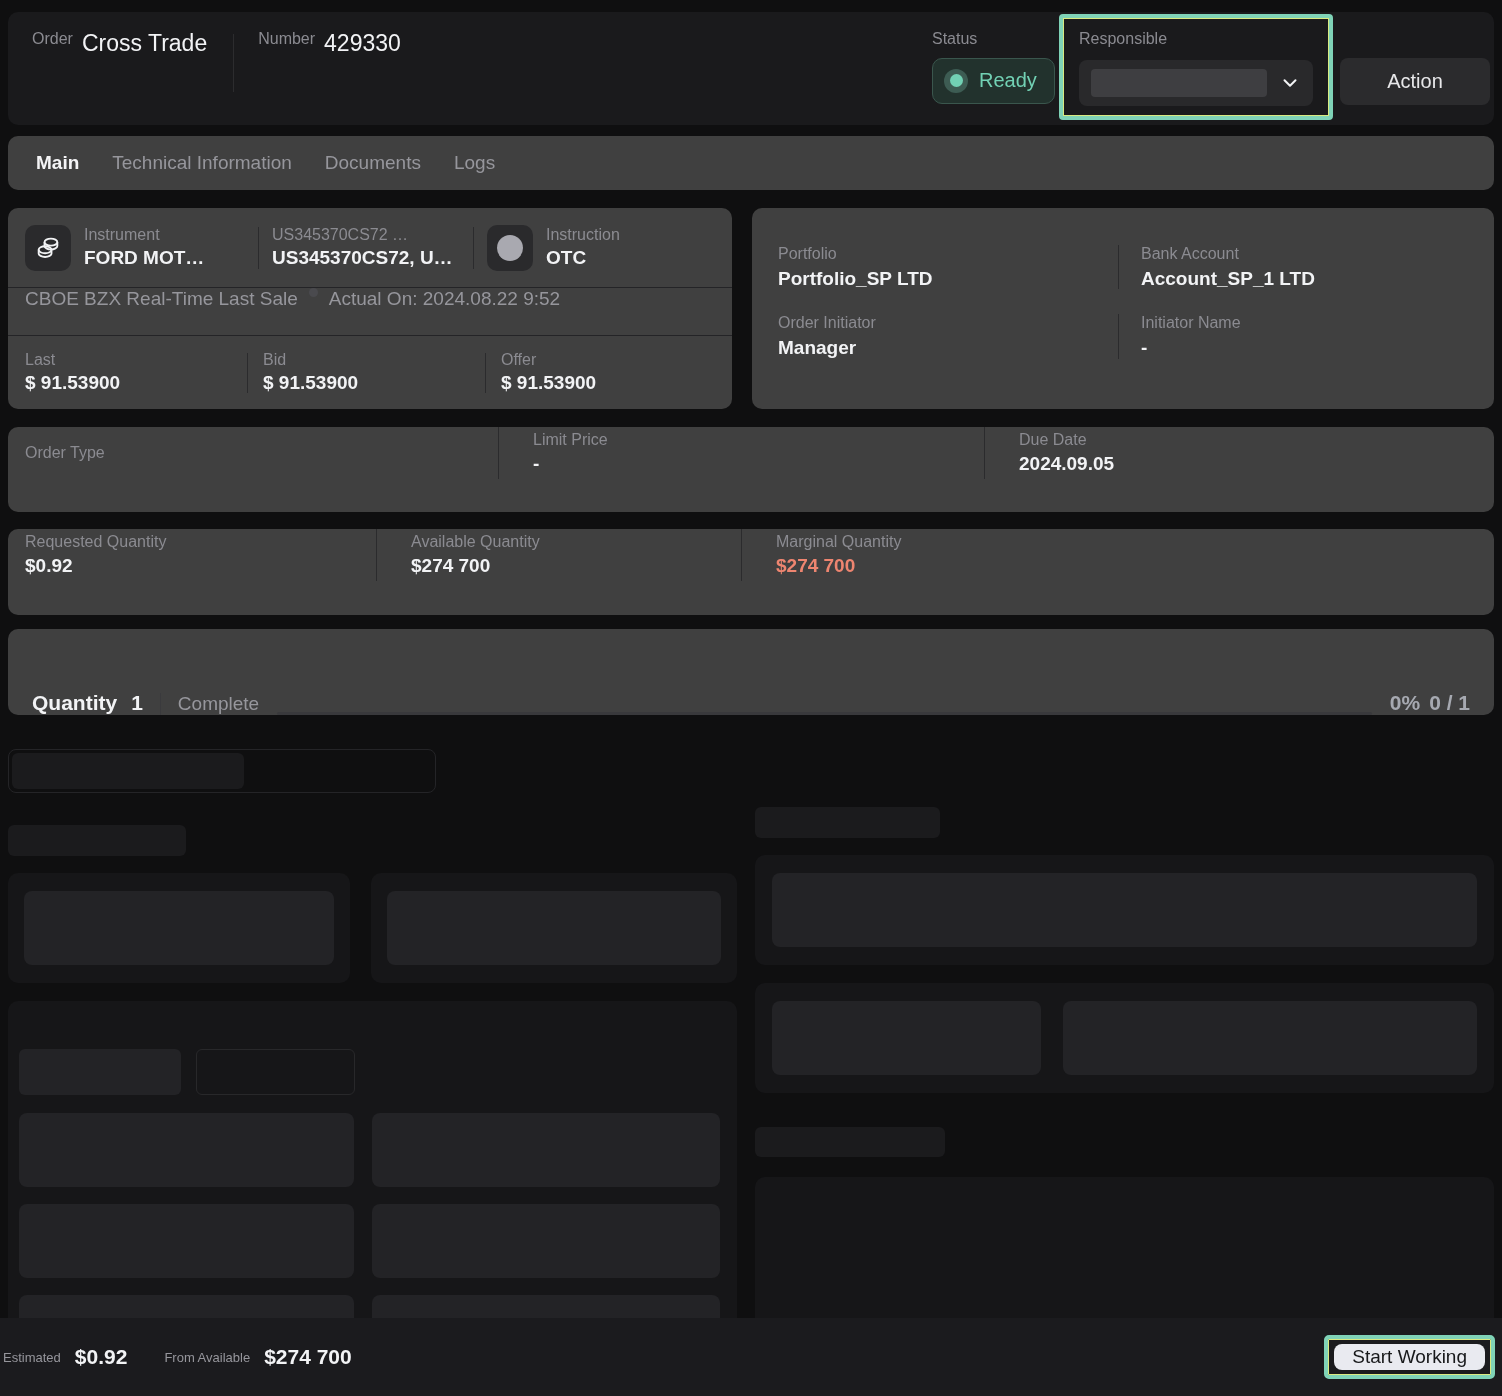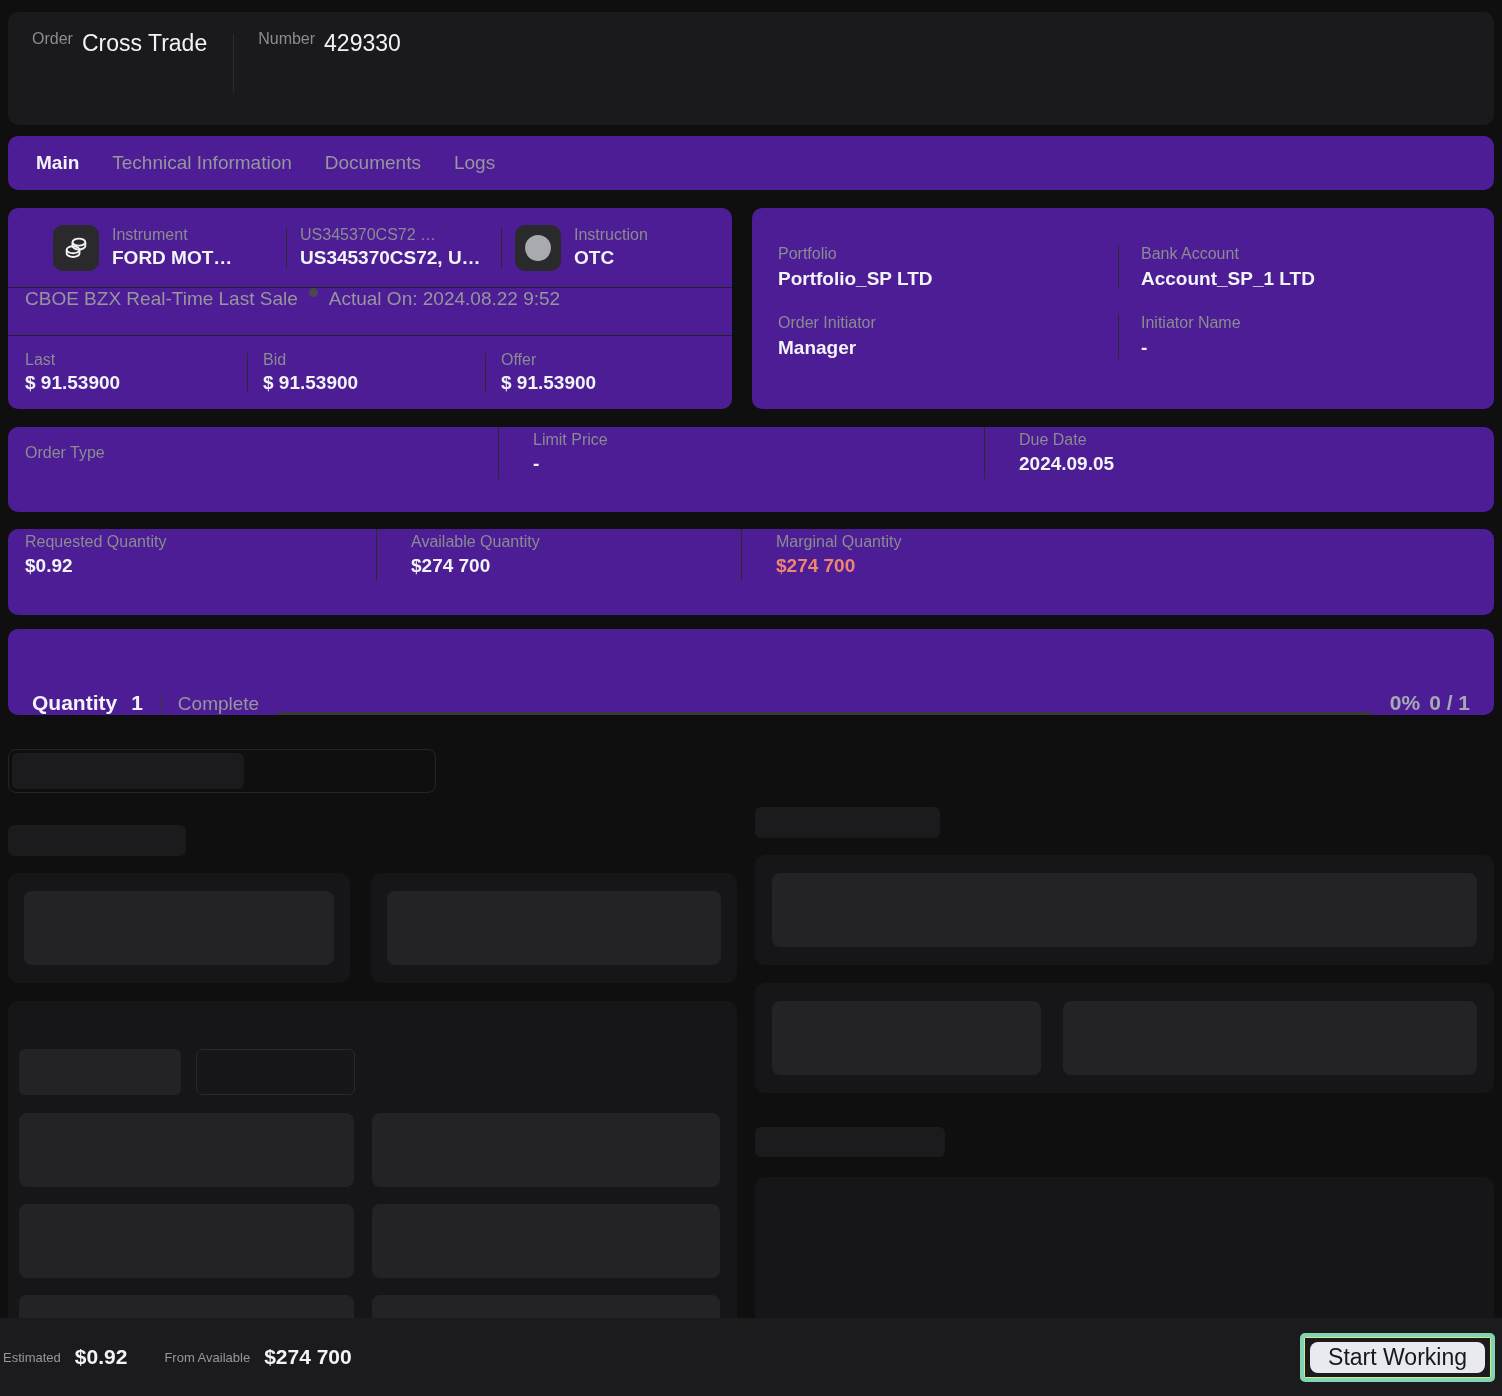--- a/index.html
+++ b/index.html
@@ -4,21 +4,21 @@
 <style>
   * { margin:0; padding:0; box-sizing:border-box; }
   html,body { width:1502px; height:1396px; }
   body {
     position:relative;
     background:#0f0f10;
     color:#f2f3f5;
     font-family:"Liberation Sans", sans-serif;
     overflow:hidden;
   }
-  .panel { background:#4c1d95; border-radius:10px; }
+  .panel { background:#404040; border-radius:10px; }
   .lbl { font-size:16px; color:#8b8b91; line-height:1.1; }
   .val { font-size:19px; font-weight:700; color:#f2f3f5; line-height:1.15; }
   .vline { width:1px; background:#2b2b2d; }
 
   
   .header {
     margin:12px 8px 0; height:113px; background:#1a1a1c; border-radius:10px;
     display:flex; align-items:flex-start; padding:18px 4px 0 24px;
   }
   .hfield { display:flex; flex-direction:row; gap:9px; }
@@ -56,21 +56,21 @@
   .tab.active { color:#f4f4f6; font-weight:700; }
 
   
   .row-cards { margin:18px 8px 0; display:flex; gap:20px; }
   .instr-card { width:724px; }
   .instr-row { height:79px; display:flex; align-items:center; padding-left:17px; }
   .icon-sq { width:46px; height:46px; background:#2a2a2c; border-radius:10px;
     display:flex; align-items:center; justify-content:center; flex:none; }
   .fieldcol { display:flex; flex-direction:column; gap:3px; min-width:0; }
   .cell { display:flex; align-items:center; gap:13px; }
-  .cell-1 { width:233px;margin-left:28px; }
+  .cell-1 { width:233px; }
   .cell-2 { width:214px; padding-left:13px; }
   .cell-3 { padding-left:13px; }
   .instr-row .vline { height:42px; }
   .circle-glyph { width:26px; height:26px; border-radius:50%; background:#a9a9b0; }
   .market-row { height:49px; border-top:1px solid #242427; border-bottom:1px solid #242427;
     display:flex; gap:11px; padding:0 17px; color:#96969c; font-size:19px; }
   .dot-sep { width:9px; height:9px; border-radius:50%; background:#4a4a4e; }
   .quotes-row { height:73px; display:flex; align-items:center; padding-left:17px; }
   .quote-cell { width:222px; display:flex; flex-direction:column; gap:3px; }
   .quotes-row .vline { height:40px; margin-right:15px; }
@@ -129,37 +129,60 @@
   .sk-label.r2 { margin-top:34px; width:190px; height:30px; }
   .sk-panelF { margin-top:20px; height:240px; background:#161618; border-radius:10px; }
 
   
   .footer { position:absolute; left:0; right:0; bottom:0; height:78px; background:#1b1b1e;
     display:flex; align-items:center; padding:0 7px 0 3px; z-index:5; }
   .f-label { font-size:13px; color:#96969c; }
   .f-value { font-size:21px; font-weight:700; margin-left:14px; }
   .f-label.second { margin-left:37px; }
   .annot-start { margin-left:auto; padding:5px 6px; border-radius:5px; }
-  .start-btn { background:#e9eaf0; color:#17181a; font-size:23px; font-family:inherit;
+  .start-btn { background:#e9eaf0; color:#17181a; font-size:19px; font-family:inherit;
     border:none; border-radius:8px; padding:2px 18px; cursor:pointer; }
 </style>
 </head>
 <body>
 
 <div class="header">
   <div class="hfield">
     <div class="lbl">Order</div>
     <div class="big val">Cross Trade</div>
   </div>
   <div class="hdiv"></div>
   <div class="hfield">
     <div class="lbl">Number</div>
     <div class="big val">429330</div>
   </div>
 
+  <div class="header-right">
+    <div class="status-group">
+      <div class="lbl">Status</div>
+      <div class="status-badge">
+        <span class="status-dot-outer">
+          <span class="status-dot-inner"></span>
+        </span>
+        <span class="status-text">Ready</span>
+      </div>
+    </div>
+
+    <div class="annot annot-responsible">
+      <div class="lbl">Responsible</div>
+      <div class="resp-dropdown">
+        <div class="resp-skeleton"></div>
+        <svg width="22" height="22" viewBox="0 0 24 24">
+          <polyline points="6,9 12,15 18,9" fill="none" stroke="#f2f3f5" stroke-width="2.2" stroke-linecap="round" stroke-linejoin="round"></polyline>
+        </svg>
+      </div>
+    </div>
+
+    <button class="action-btn">Action</button>
+  </div>
 </div>
 
 <div class="tabbar panel">
   <div class="tab active">Main</div>
   <div class="tab">Technical Information</div>
   <div class="tab">Documents</div>
   <div class="tab">Logs</div>
 </div>
 
 <div class="row-cards">

